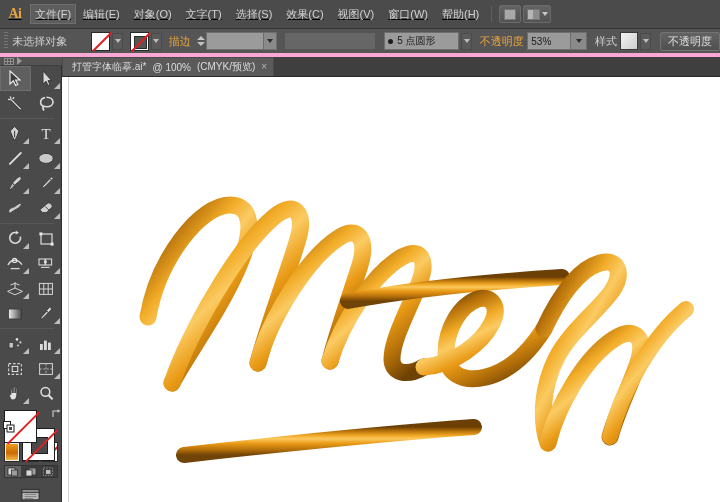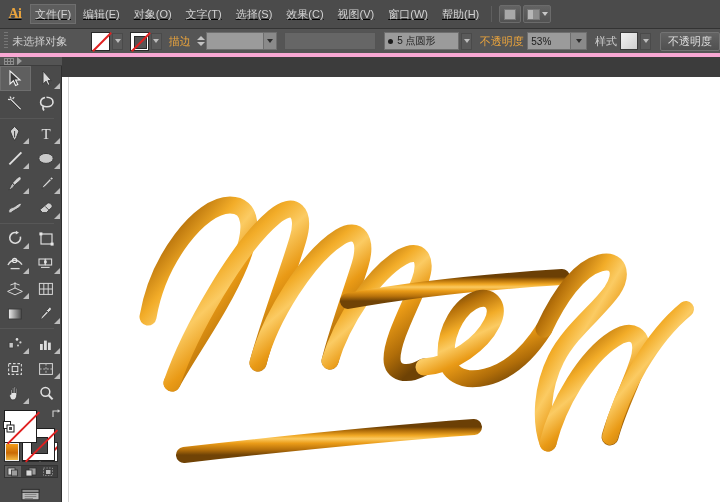--- a/index.html
+++ b/index.html
@@ -373,20 +373,28 @@
     <div class="style-swatch"></div>
     <div class="mini-caret-btn">
         <i></i>
       </div>
 
     <div style="width:10px"></div>
 
     <div class="docsetup-btn">不透明度</div>
   </div>
 
+  <div class="tabbar">
+    <div class="doc-tab">
+      <span>打管字体临摹.ai*</span>
+      <span>@ 100%</span>
+      <span>(CMYK/预览)</span>
+      <span class="tab-close">×</span>
+    </div>
+  </div>
 
   <div class="toolbar">
 
     <div class="tb-handle">
       <span class="dots"></span>
       <span class="arrows"></span>
     </div>
 
     <div class="tool-grid">
 

